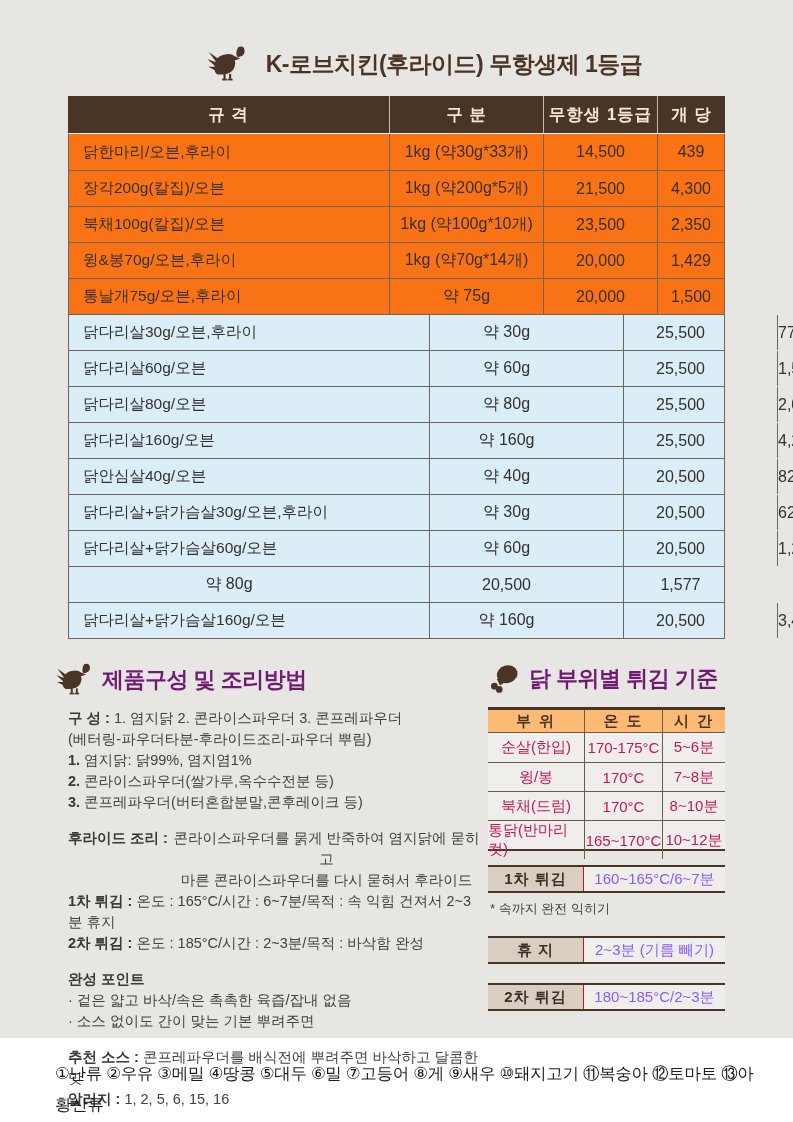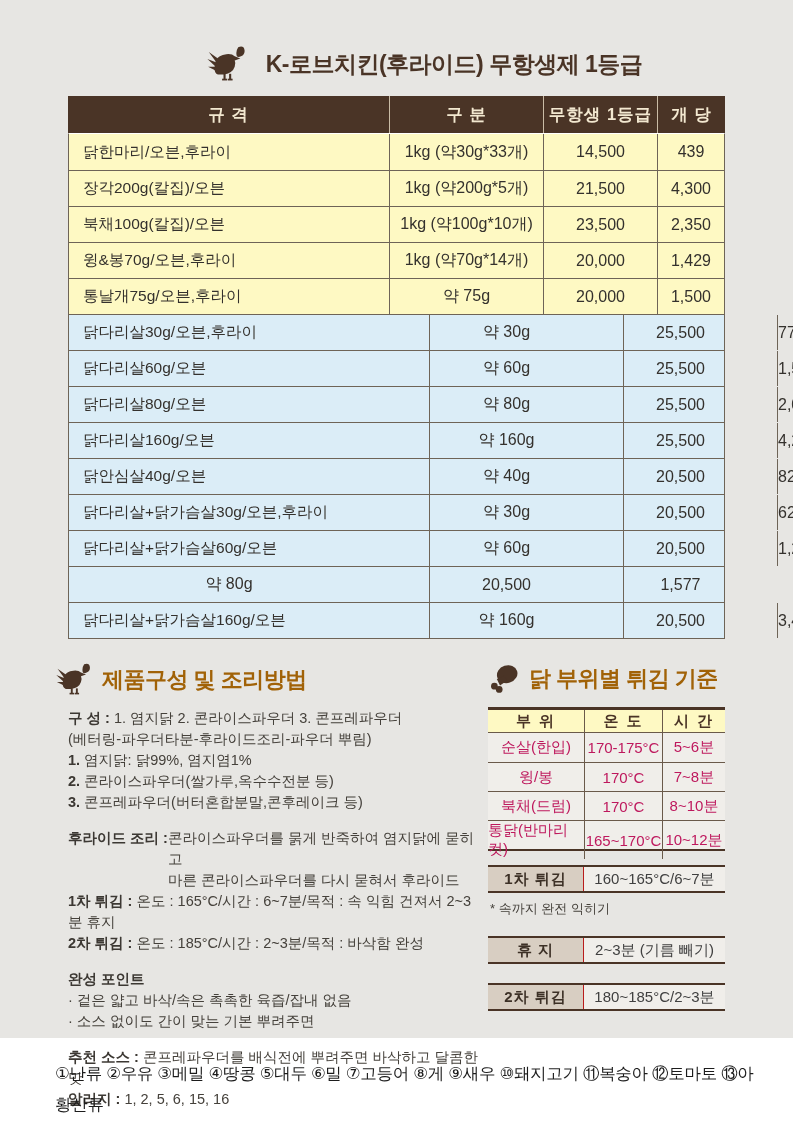--- a/index.html
+++ b/index.html
@@ -13,58 +13,58 @@
 
   
   .ptable { width:657px; margin:14px 0 0 68px; }
   .ptable-header { display:grid; grid-template-columns:321px 154px 114px 1fr; background:#4a3426; height:37px; }
   .ptable-header .th { display:flex; align-items:center; justify-content:center;
       color:#f3e8d0; font-size:16.5px; font-weight:bold; letter-spacing:1px; }
   .ptable-header .th + .th { border-left:1px solid rgba(245,234,210,0.75); }
   .ptable-body { border:1px solid #6e6457; border-top:1.5px solid #ffffff; }
   .tr { display:grid; grid-template-columns:320px 154px 114px 1fr; height:36px; }
   .tr + .tr { border-top:1px solid #6e6457; }
-  .tr.cream { background:#fef9c3; }
+  .tr.cream { background:#f97316; }
   .tr.blue  { background:#dbedf7;gap:40px; }
   .td { display:flex; align-items:center; justify-content:center; font-size:16px; color:#34312d; }
   .td + .td { border-left:1px solid #6e6457; }
   .td.name { justify-content:flex-start; padding-left:14px; font-size:15.5px; }
 
   
   .bottom { display:flex; margin:24px 0 0 55px; width:683px; }
   .col-left { width:430px; }
   .col-right { width:240px; padding-left:3px; }
 
   .sec-head { display:flex; align-items:center; gap:9px; margin-bottom:12px; }
-  .sec-head h2 { font-size:22px; font-weight:bold; color:#a16207; letter-spacing:-0.5px; }
+  .sec-head h2 { font-size:22px; font-weight:bold; color:#701a75; letter-spacing:-0.5px; }
 
   .txt { padding-left:13px; font-size:14.5px; line-height:21px; color:#45413b; }
   .txt .b { font-weight:bold; color:#3c3833; }
   .pgroup { margin-bottom:15px; }
-  .fline { display:flex; }
+  .fline { display:flex;text-align:center; }
   .fline .b { white-space:nowrap; }
 
   
   .ftable { width:237px; border-bottom:2px solid #4a3426; }
-  .ftable .fhead { display:grid; grid-template-columns:96px 78px 1fr; background:#fef9c3;
+  .ftable .fhead { display:grid; grid-template-columns:96px 78px 1fr; background:#fdba74;
       border-top:3px solid #4a3426; border-bottom:1px solid #6a5a4a; height:26px; }
   .ftable .fhead .th { display:flex; align-items:center; justify-content:center;
       font-size:15px; font-weight:bold; color:#4a3426; letter-spacing:2px; }
   .ftable .fhead .th + .th { border-left:1px solid #6a5a4a; }
   .frow { display:grid; grid-template-columns:96px 78px 1fr; height:29px; background:#f0eeea; }
   .frow + .frow { border-top:1px solid #6a5a4a; }
   .frow .td { font-size:15px; color:#be185d; }
   .frow .td + .td { border-left:1px solid #6a5a4a; }
 
   .step { display:grid; grid-template-columns:96px 1fr; height:28px; width:237px;
       border-top:2.5px solid #4a3426; border-bottom:2.5px solid #4a3426; }
   .step .lbl { display:flex; align-items:center; justify-content:center; background:#d8cec2;
       font-size:15px; font-weight:bold; color:#3c3026; letter-spacing:1px; border-right:1px solid #b91c1c; }
   .step .val { display:flex; align-items:center; justify-content:center; background:#f0eeea;
-      font-size:15px; color:#404040; }
+      font-size:15px; color:#8b5cf6; }
   .fnote { margin:7px 0 0 2px; font-size:13px; color:#45413b; }
   .gap14 { margin-top:14px; } .gap16 { margin-top:18px; } .gap18 { margin-top:19px; }
 
   
   .allergens { position:absolute; top:1058px; left:55px; width:710px;
       font-size:16.5px; line-height:31px; color:#1c1c1c; letter-spacing:-0.3px; }
 
   .icon svg { display:block; }
 </style>
 </head>

